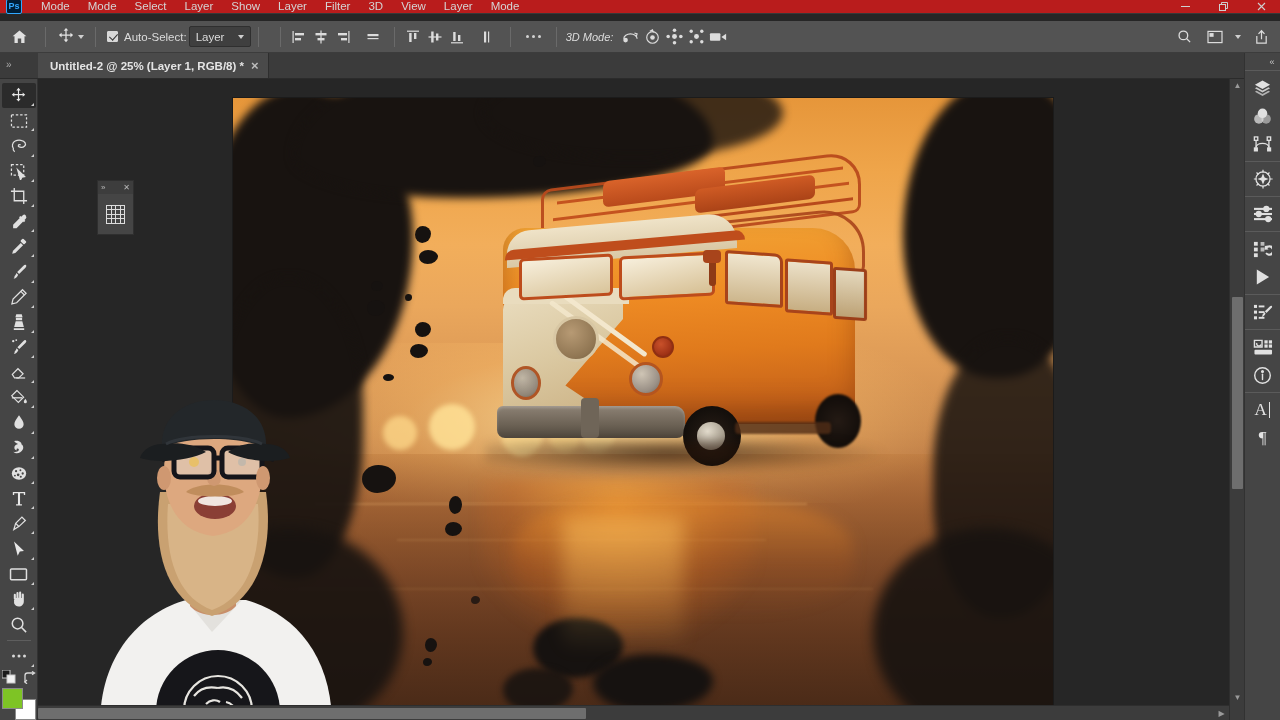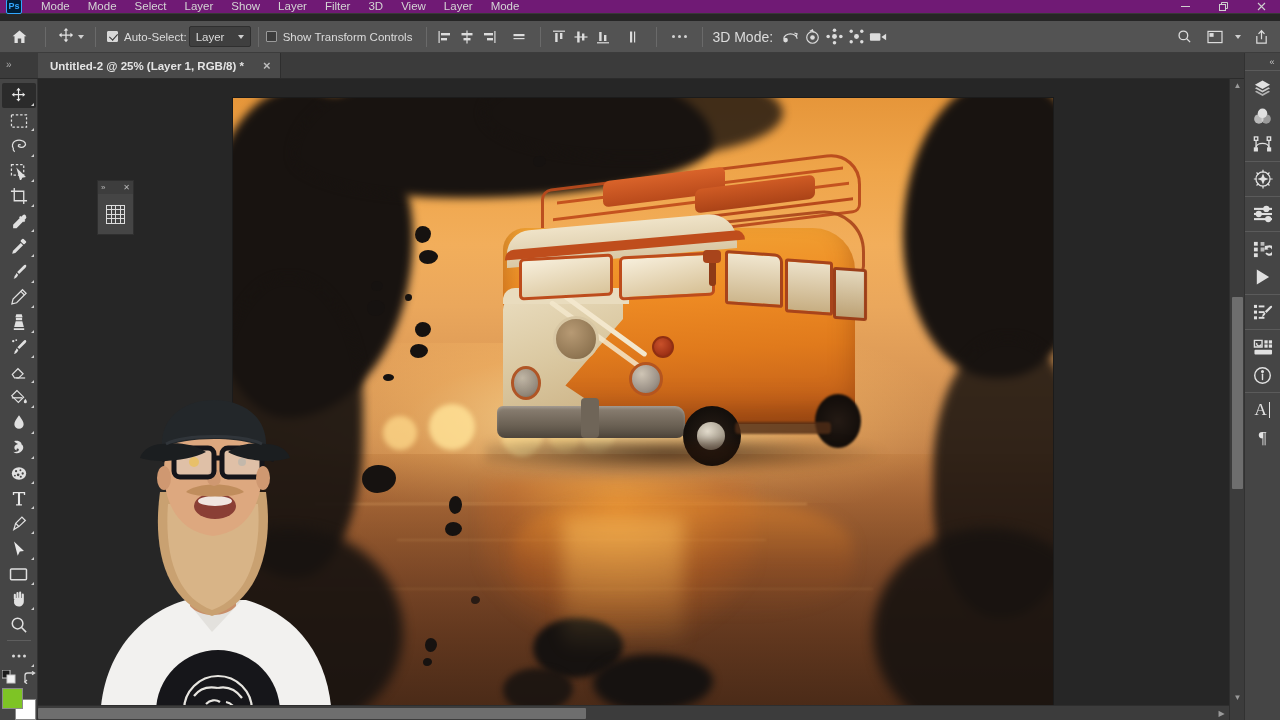--- a/index.html
+++ b/index.html
@@ -9,21 +9,21 @@
     font-family:"Liberation Sans", sans-serif;
     font-size:11px;
     color:#c8c8c8;
     -webkit-font-smoothing:antialiased;
   }
   #app { position:relative; width:1280px; height:720px; }
 
   
   .menubar {
     position:absolute; left:0; top:0; width:1280px; height:14px;
-    background:#701a75;
+    background:#b91c1c;
     display:flex; align-items:center;
     border-bottom:1px solid #383838;
   }
   .ps-logo {
     width:16px; height:15px; margin-left:6px; margin-right:10px;
     border:1px solid #31a8ff; border-radius:2px;
     background:#001e36; color:#31a8ff;
     font-size:9px; font-weight:bold; line-height:13px; text-align:center;
     font-family:"Liberation Sans", sans-serif;
   }
@@ -63,33 +63,33 @@
   }
   .cb-label { margin-left:6px; color:#dcdcdc; font-size:11.5px; }
   .ob-select {
     height:21px; min-width:62px; background:#3f3f3f; border:1px solid #2f2f2f;
     border-radius:2px; display:flex; align-items:center; justify-content:space-between;
     padding:0 6px; color:#dcdcdc; font-size:11.5px; margin-left:2px;
   }
   .align-ic { width:22px; height:24px; }
   .dots { display:flex; gap:3px; padding:0 8px; }
   .dot { width:3px; height:3px; border-radius:50%; background:#d2d2d2; }
-  .mode-label { color:#dcdcdc; font-size:14px; padding:0 6px 0 2px; }
+  .mode-label { color:#dcdcdc; font-size:11px; padding:0 6px 0 2px;font-style:italic; }
   .ob-right { margin-left:auto; display:flex; align-items:center; padding-right:6px; }
 
   
   .tabstrip {
     position:absolute; left:0; top:53px; width:1280px; height:26px;
     background:#3b3b3b; display:flex; align-items:flex-end;
     border-bottom:1px solid #2b2b2b;
   }
   .tab-arrows { width:38px; color:#a8a8a8; font-size:10px; padding-left:6px; padding-bottom:8px; }
   .doc-tab {
     height:25px; background:#4a4a4a; display:flex; align-items:center;
-    padding:0 9px 0 12px; gap:19px; border-right:1px solid #2e2e2e;
+    padding:0 9px 0 12px; gap:7px; border-right:1px solid #2e2e2e;
     color:#e4e4e4; font-size:11.5px; font-weight:bold; white-space:nowrap;
   }
   .tab-close { color:#bdbdbd; font-size:13px; line-height:10px; }
 
   
   .toolbar {
     position:absolute; left:0; top:79px; width:38px; height:641px;
     background:#454545; border-right:1px solid #323232;
     display:flex; flex-direction:column; align-items:center;
     padding-top:4px;
@@ -261,24 +261,20 @@
     <div class="ob-item" style="padding-left:4px">
       <span class="cbox on"></span>
       <span class="cb-label">Auto-Select:</span>
     </div>
     <div class="ob-select">
       <span>Layer</span>
       <span class="chev" style="margin-left:10px"></span>
     </div>
 
     <div class="ob-sep"></div>
-    <div class="ob-item">
-      <span class="cbox"></span>
-      <span class="cb-label">Show Transform Controls</span>
-    </div>
 
     <div class="ob-sep" style="margin-left:14px"></div>
 
     <div class="ob-icon align-ic">
       <svg width="16" height="16" viewBox="0 0 16 16" fill="#dcdcdc">
           <rect x="1.5" y="2" width="1.2" height="12"></rect>
           <rect x="4" y="4" width="9" height="2.4"></rect>
           <rect x="4" y="9" width="6" height="2.4"></rect>
         </svg>
     </div>

